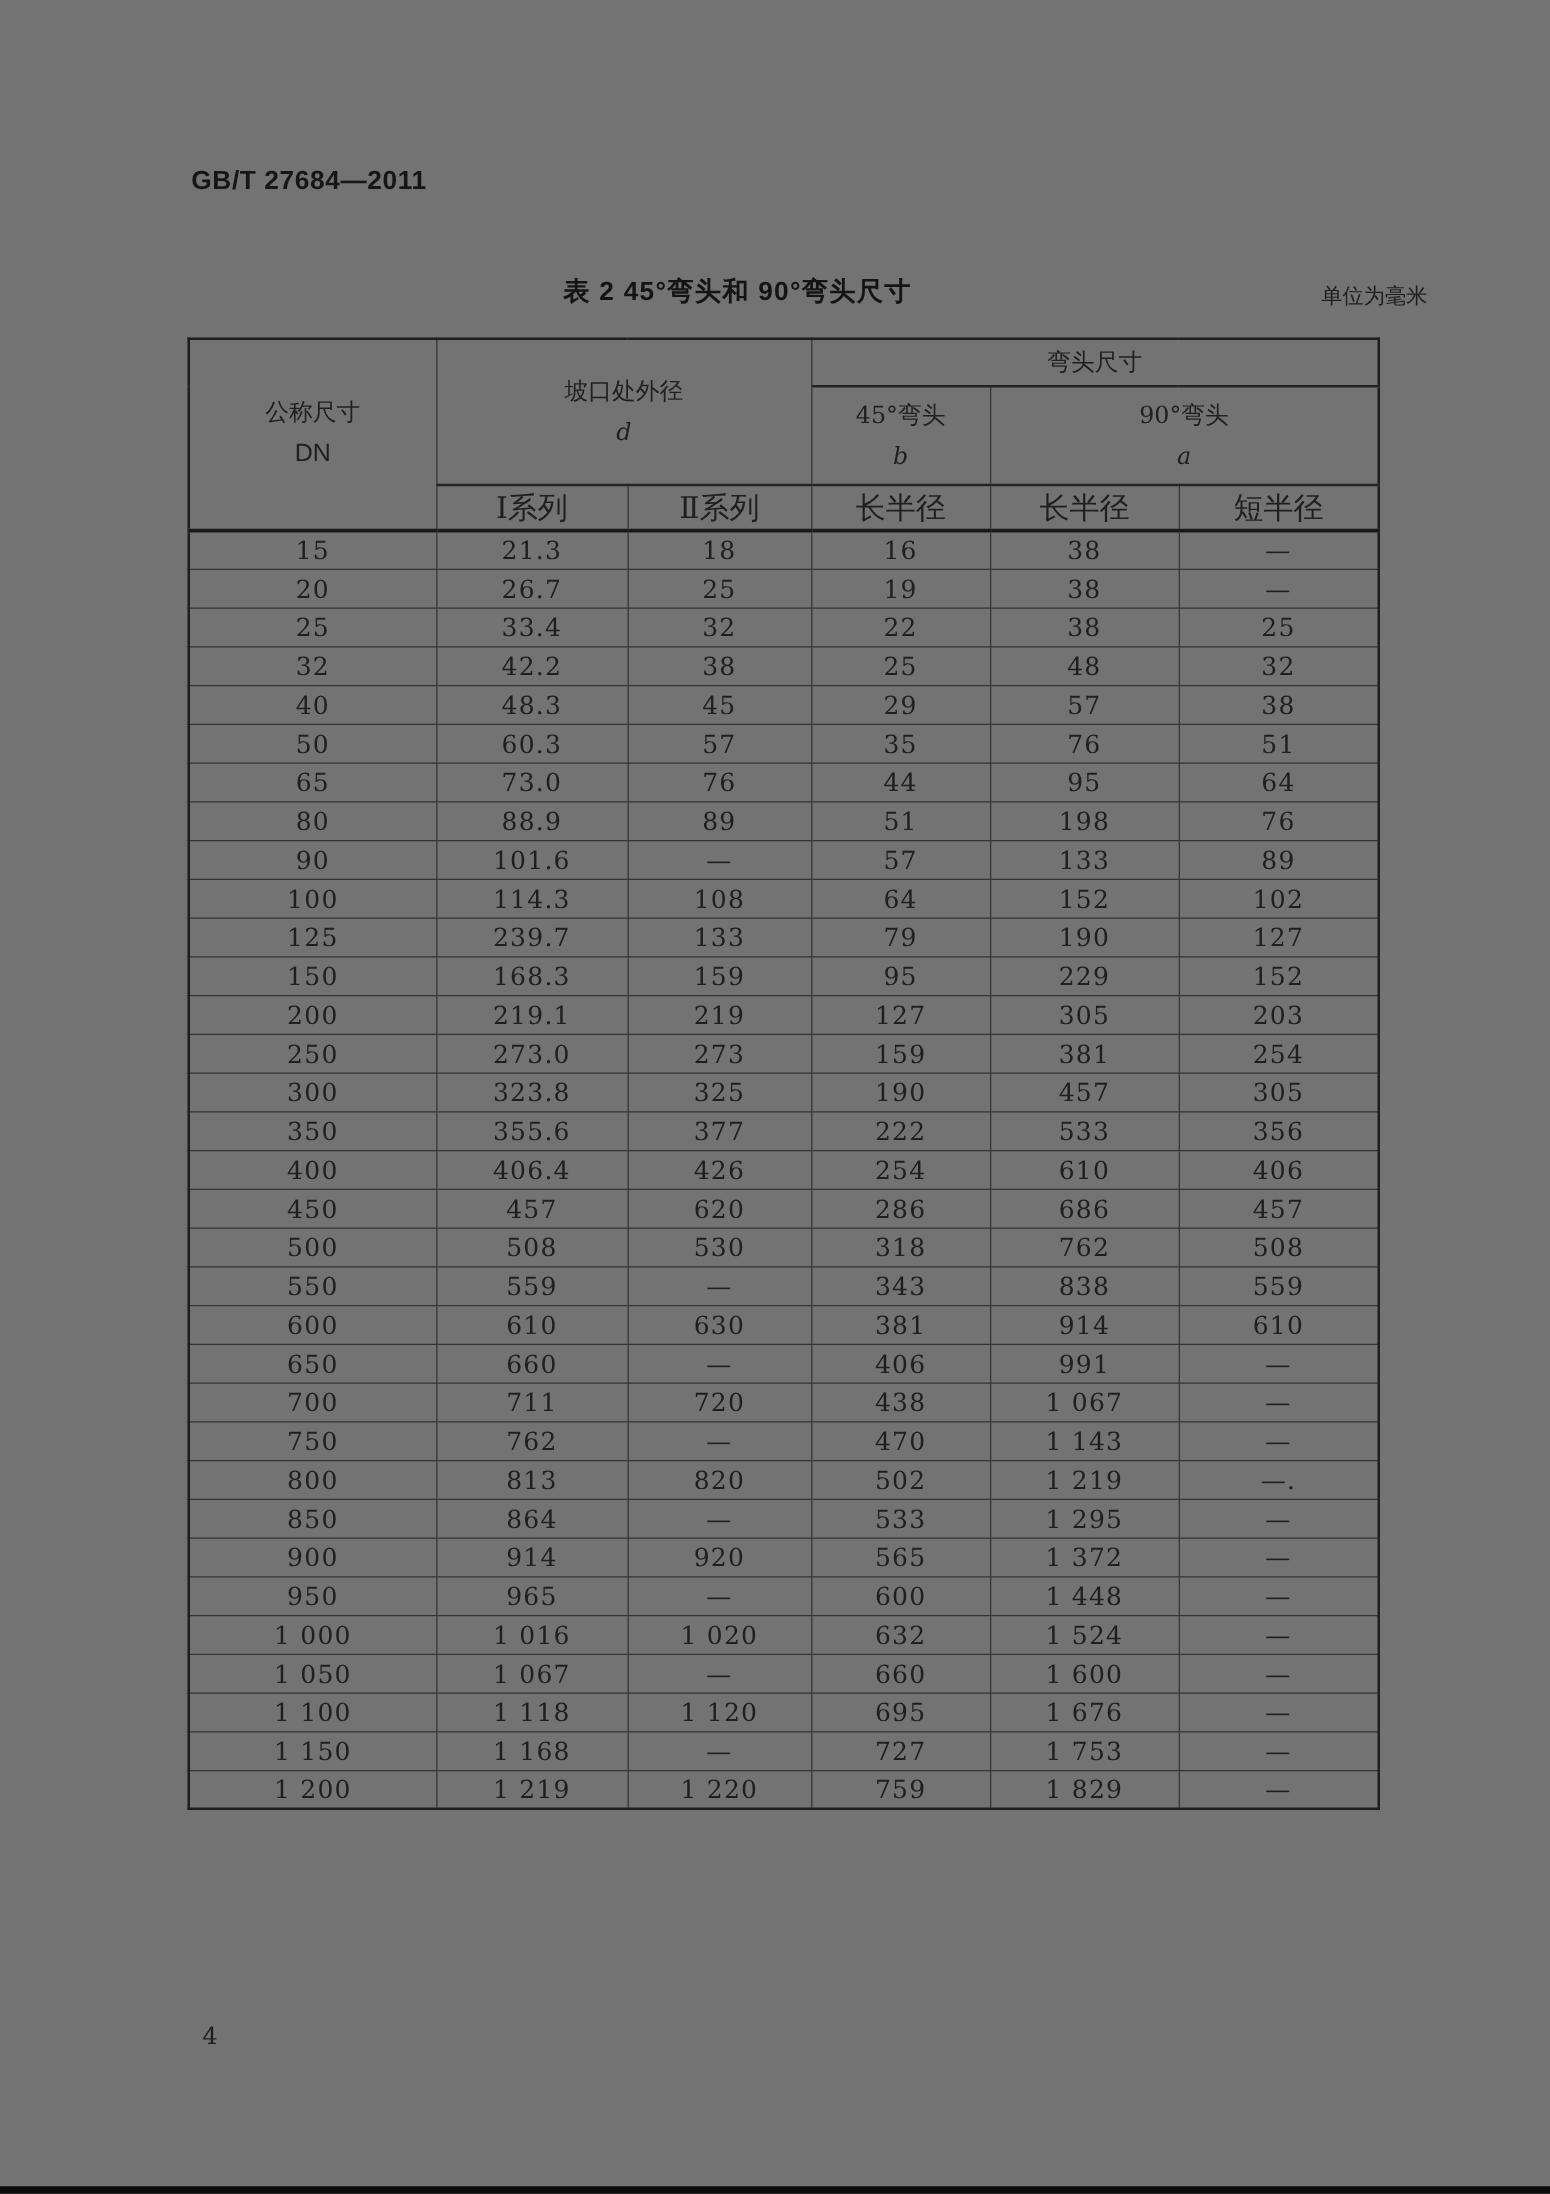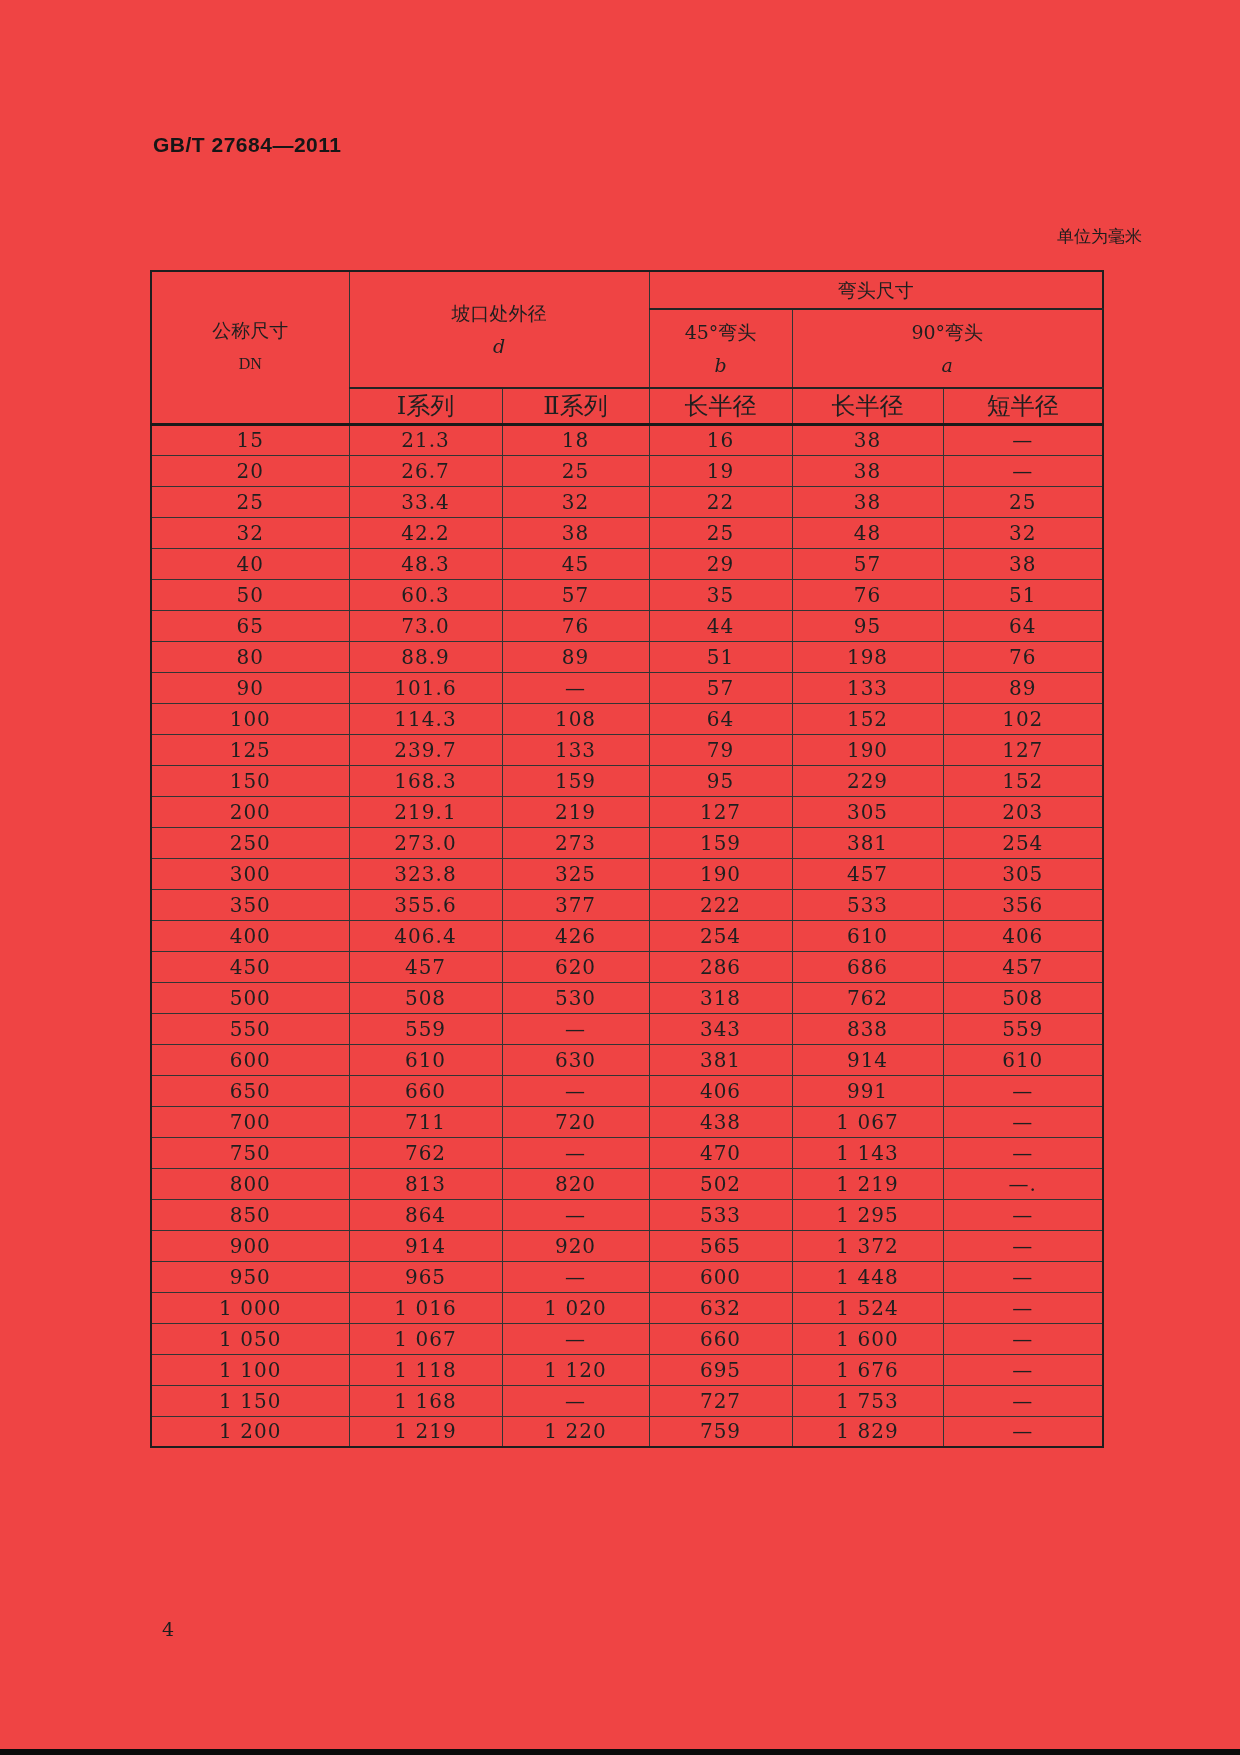--- a/index.html
+++ b/index.html
@@ -4,21 +4,21 @@
 <style>
   html,body{margin:0;padding:0;}
   body{
     width:1240px;height:1755px;position:relative;
     background:#ffffff;
     font-family:"DejaVu Serif","Liberation Serif",serif;
     color:#1d1d1d;
     overflow:hidden;
   }
   .page{
-    position:absolute;inset:0;background:#ef4444;
+    position:absolute;inset:0;background:#737373;
   }
   .doc-number{
     position:absolute;left:153px;top:133px;
     font-family:"Liberation Sans","DejaVu Sans",sans-serif;
     font-weight:bold;font-size:21px;letter-spacing:0.5px;color:#161616;
   }
   .table-title{
     position:absolute;left:0;top:219px;width:1180px;text-align:center;
     font-family:"Liberation Sans","DejaVu Sans",sans-serif;
     font-weight:bold;font-size:21px;letter-spacing:1px;color:#141414;
@@ -40,21 +40,21 @@
     color:#1f1f1f;
     overflow:hidden;white-space:nowrap;
   }
   thead tr.h1{height:38px;}
   thead tr.h2{height:79px;}
   thead tr.h3{height:36px;}
   tbody tr{height:31px;}
   .hdr-cn{font-size:19px;line-height:33px;}
   .hdr-sub{font-size:24px;}
   .cell-two-line div{line-height:33px;}
-  .latin-line{font-size:16px;font-family:Liberation Serif, serif;}
+  .latin-line{font-size:20px;font-family:Liberation Sans, sans-serif;}
   .var{font-style:italic;font-size:19px;font-family:"DejaVu Serif",serif;line-height:30px;}
   th.sep-mid{border-bottom:2px solid #242424;}
   tr.h3 th{border-bottom:3px solid #1a1a1a;}
   th.dn-head{border-bottom:3px solid #1a1a1a;}
   tbody td{
     font-size:20px;letter-spacing:1px;
     font-family:"DejaVu Serif","Liberation Serif",serif;
   }
   .page-number{
     position:absolute;left:162px;top:1618px;font-size:19px;color:#1d1d1d;
@@ -63,20 +63,21 @@
     position:absolute;left:0;right:0;bottom:0;height:6px;background:#0b0b0b;
   }
 </style>
 </head>
 <body>
 
 <div class="page">
 
   <div class="doc-number">GB/T 27684—2011</div>
 
+  <div class="table-title">表 2  45°弯头和 90°弯头尺寸</div>
 
   <div class="unit-note">单位为毫米</div>
 
   <table class="elbow-table">
     <colgroup>
       <col style="width:198px">
       <col style="width:153px">
       <col style="width:147px">
       <col style="width:143px">
       <col style="width:151px">

